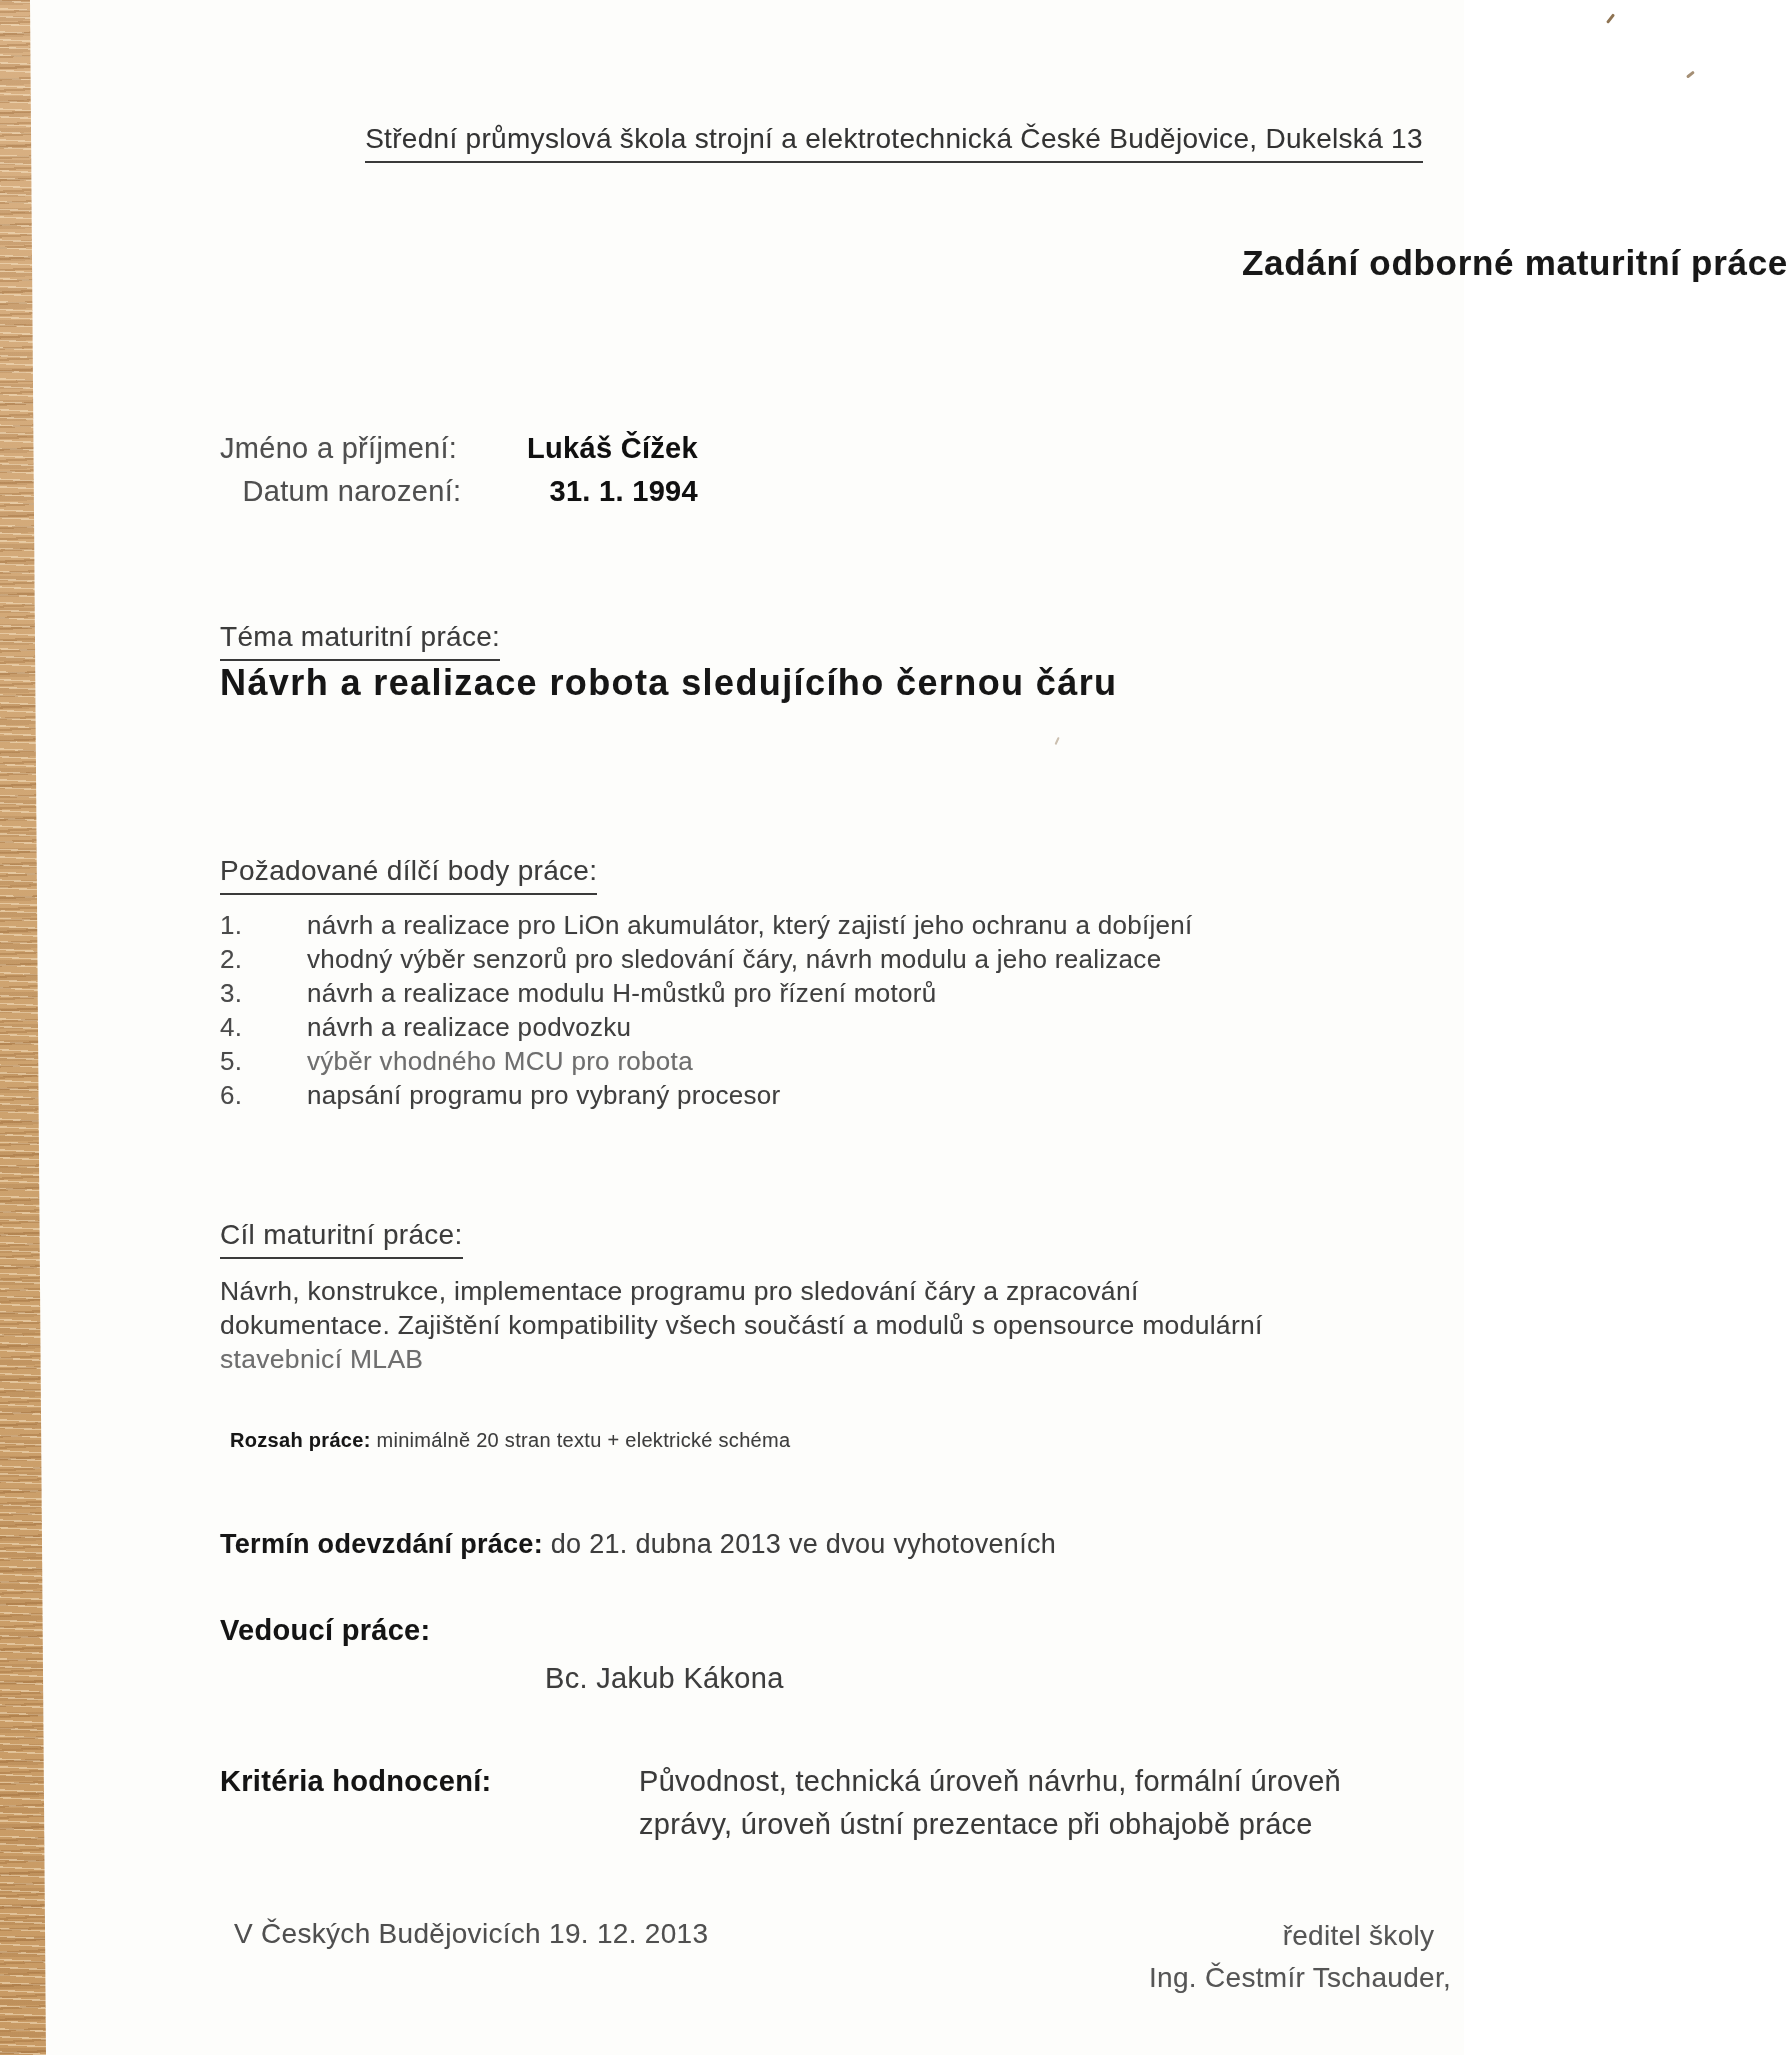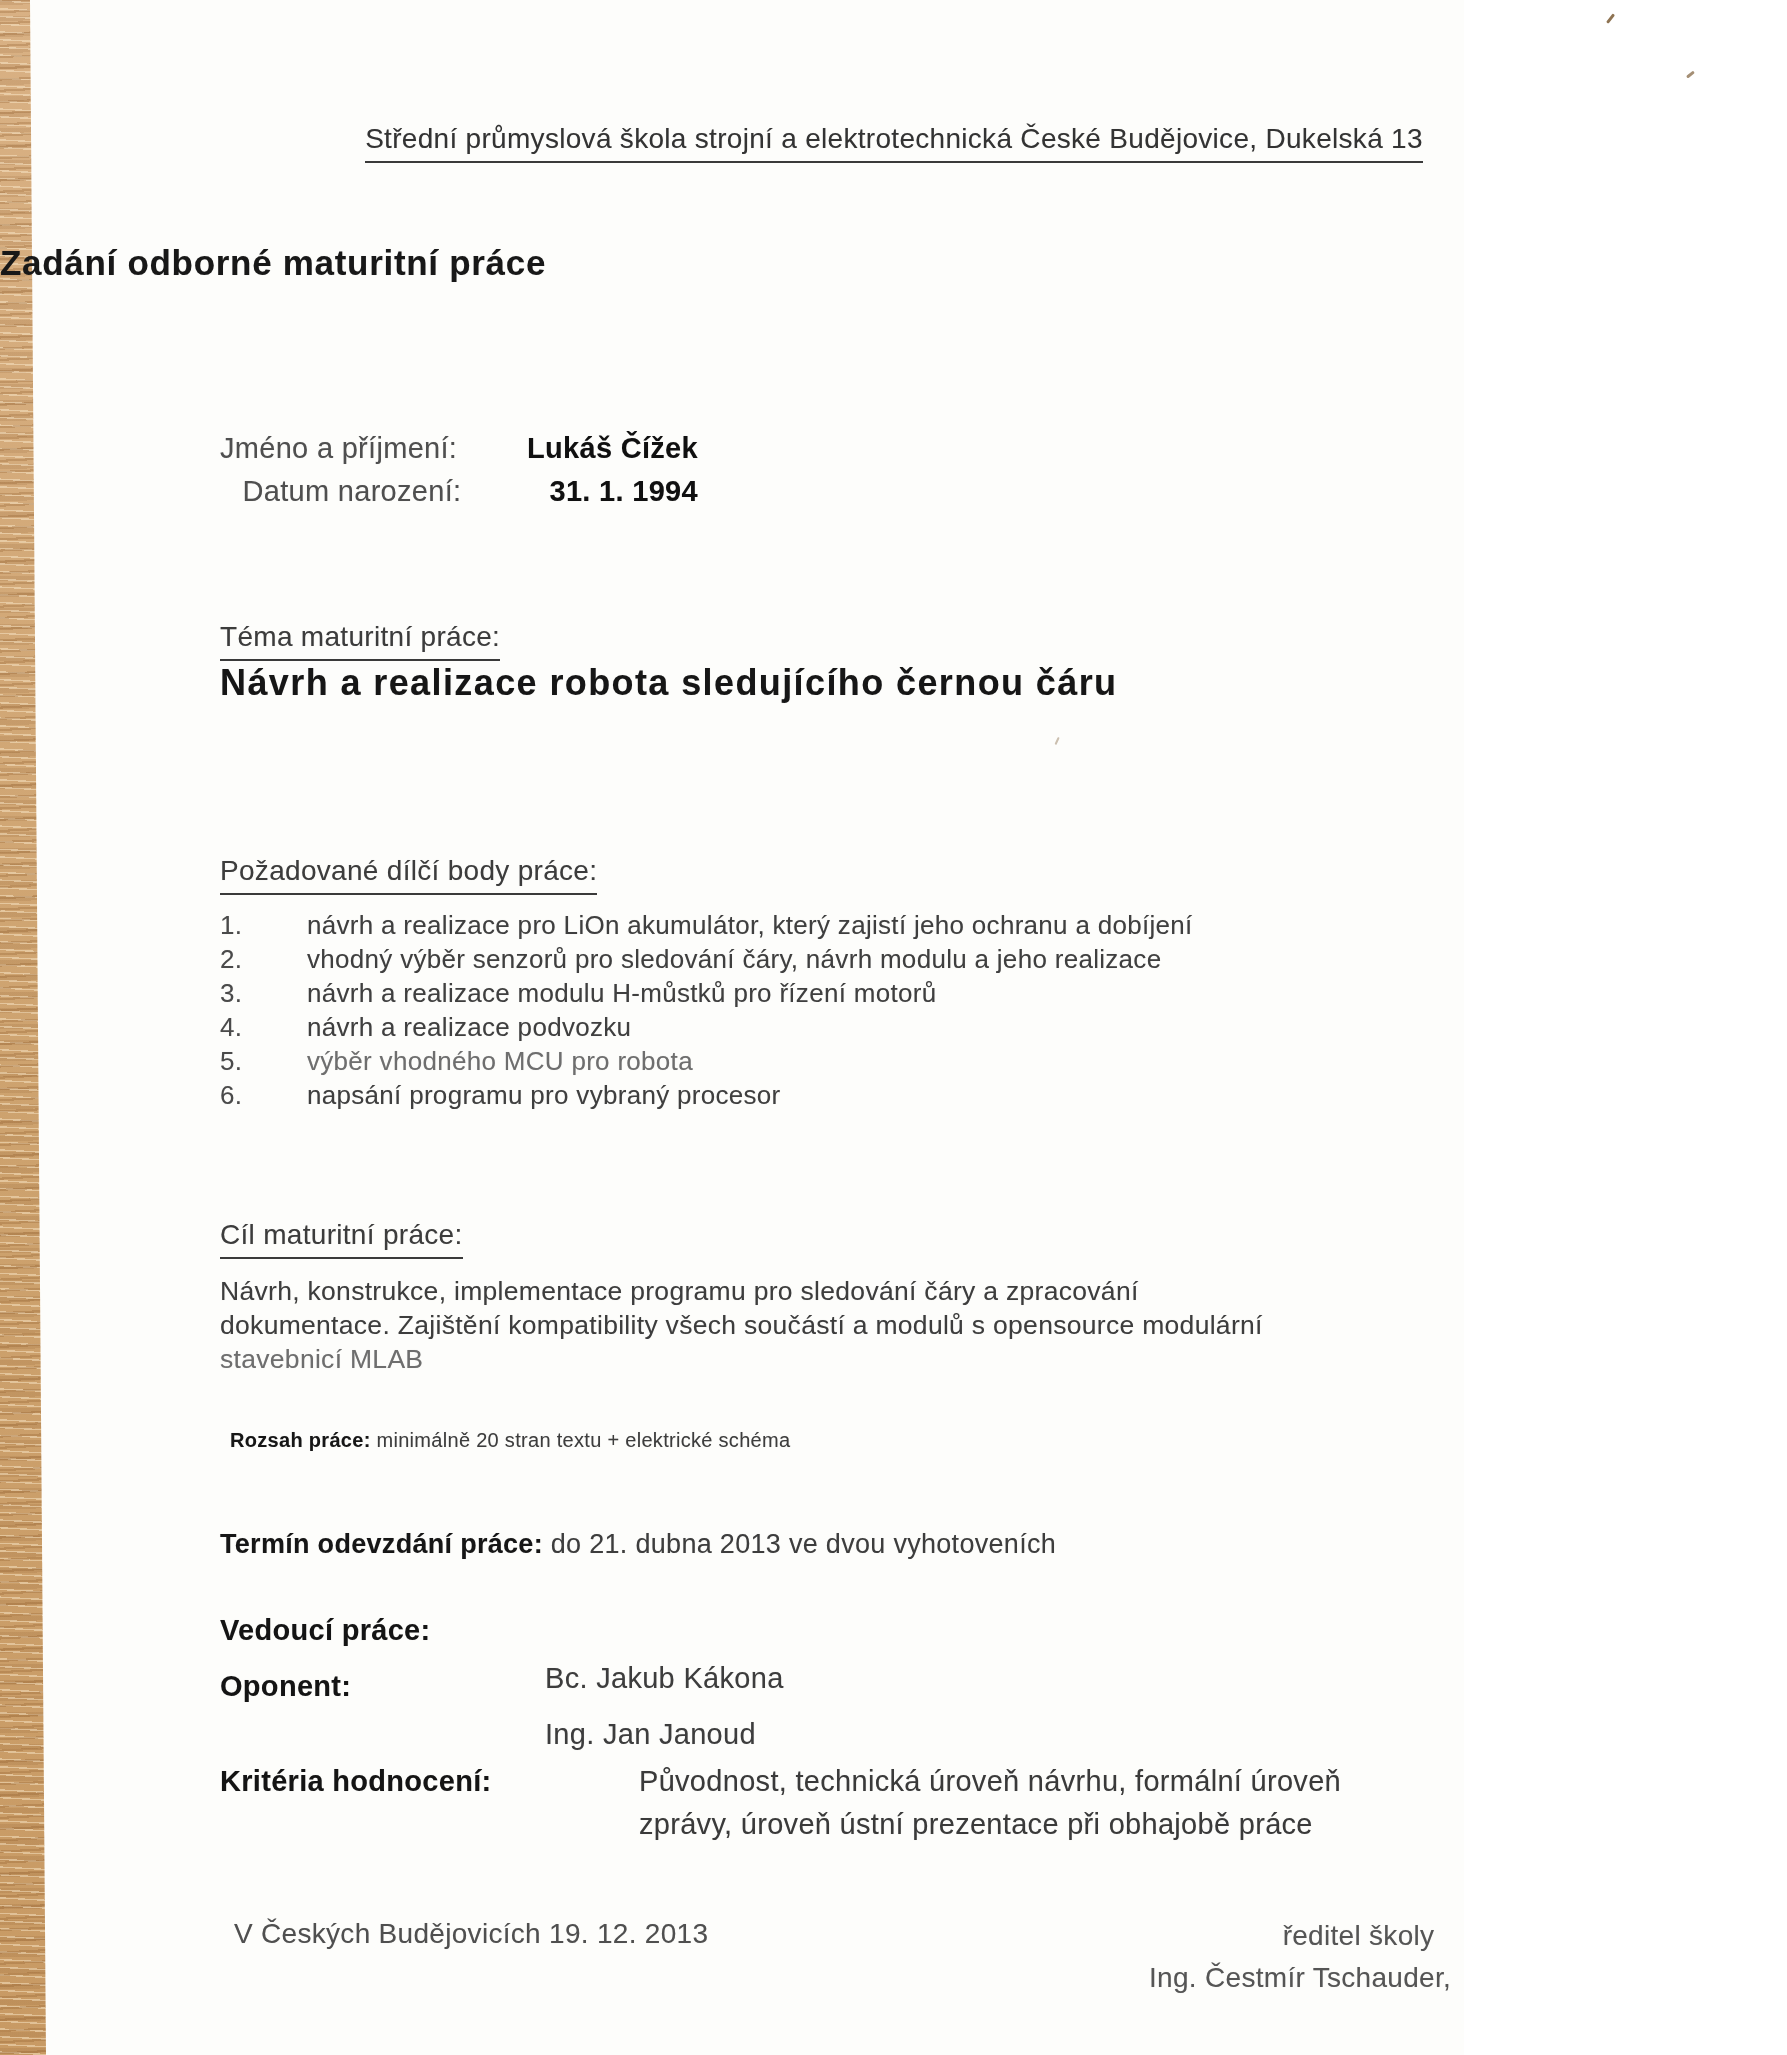--- a/index.html
+++ b/index.html
@@ -23,21 +23,21 @@
   #paper{
     position:absolute;inset:0;
     background:#fdfdfb;
     clip-path:polygon(30px 0%, 1763px 0%, 1751px 100%, 46px 100%);
   }
   .abs{position:absolute;}
   .scan{text-shadow:0 0 0.7px rgba(40,40,40,.22);letter-spacing:0.3px;}
   .underlined{display:inline-block;border-bottom:2.1px solid #3a3a3a;padding-bottom:5.6px;}
   .heading{font-size:28px;color:#3c3c3c;}
   #header-line{top:123px;left:0;width:1788px;text-align:center;font-size:28px;color:#333;}
-  #doc-title{top:243px;left:0;width:1788px;text-align:left;
+  #doc-title{top:243px;left:0;width:1788px;text-align:right;
              font-size:35px;font-weight:700;letter-spacing:0.7px;color:#181818;}
   #student-heading{top:374px;left:220px;}
   #student-fields{top:432px;left:220px;font-size:29px;}
   .field-row{display:flex;height:43px;align-items:flex-start;justify-content:flex-end;}
   .field-label{width:307px;color:#4f4f4f;}
   .field-value{font-weight:700;color:#101010;}
   #theme-heading{top:621px;left:220px;}
   #theme-title{top:662px;left:220px;font-size:36px;font-weight:700;
                letter-spacing:1.4px;color:#161616;}
   #req-heading{top:855px;left:220px;}
@@ -149,24 +149,20 @@
   <div class="abs scan" id="deadline-line">
     <span class="inline-label">Termín odevzdání práce:</span>
     <span class="inline-value">do 21. dubna 2013 ve dvou vyhotoveních</span>
   </div>
 
   <div class="abs scan" id="supervisor-row">
     <div class="person-label">Vedoucí práce:</div>
     <div class="person-value">Bc. Jakub Kákona</div>
   </div>
 
-  <div class="abs scan" id="opponent-row">
-    <div class="person-label">Oponent:</div>
-    <div class="person-value">Ing. Jan Janoud</div>
-  </div>
 
   <div class="abs scan" id="criteria-row">
     <div class="criteria-label">Kritéria hodnocení:</div>
     <div class="criteria-value">
       <div>Původnost, technická úroveň návrhu, formální úroveň</div>
       <div>zprávy, úroveň ústní prezentace při obhajobě práce</div>
     </div>
   </div>
 
   <div class="abs scan" id="footer-left">V Českých Budějovicích 19. 12. 2013</div>

